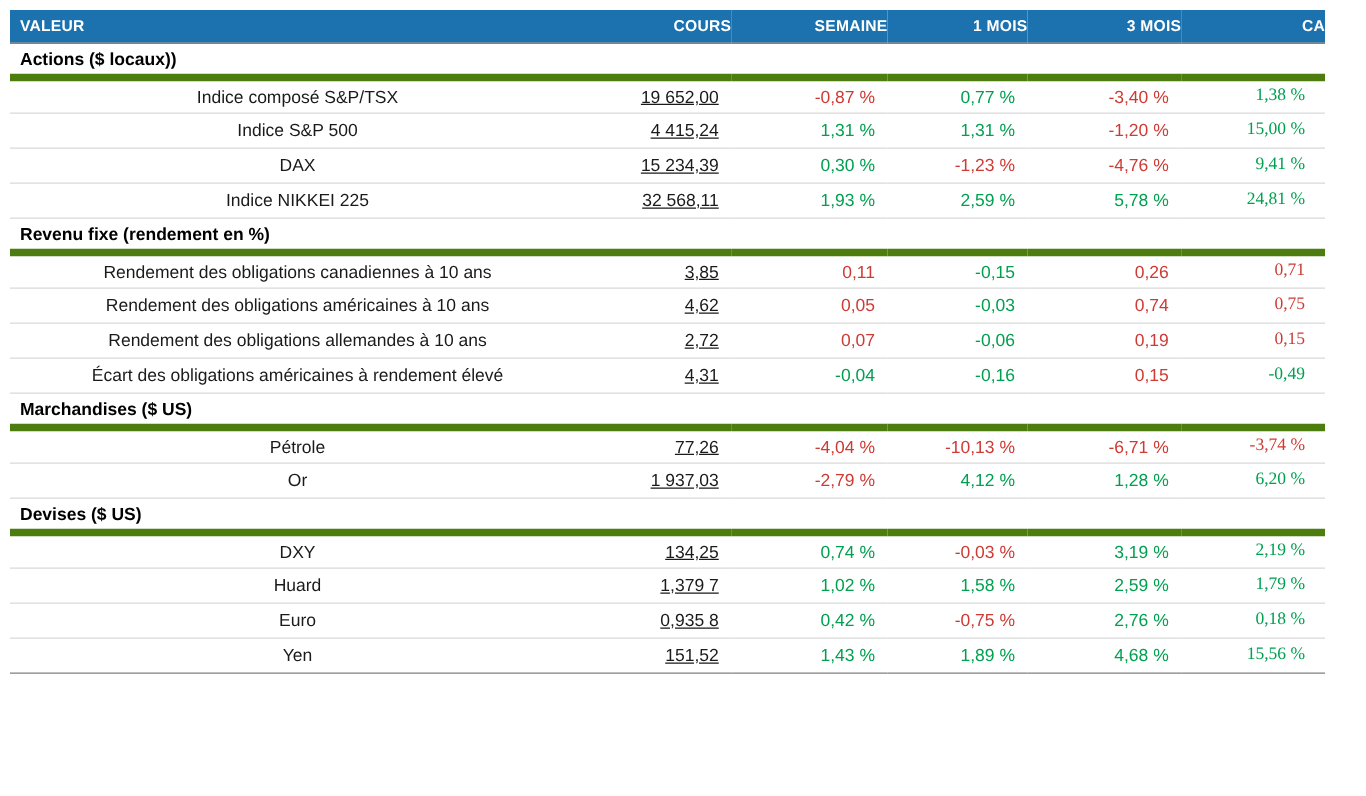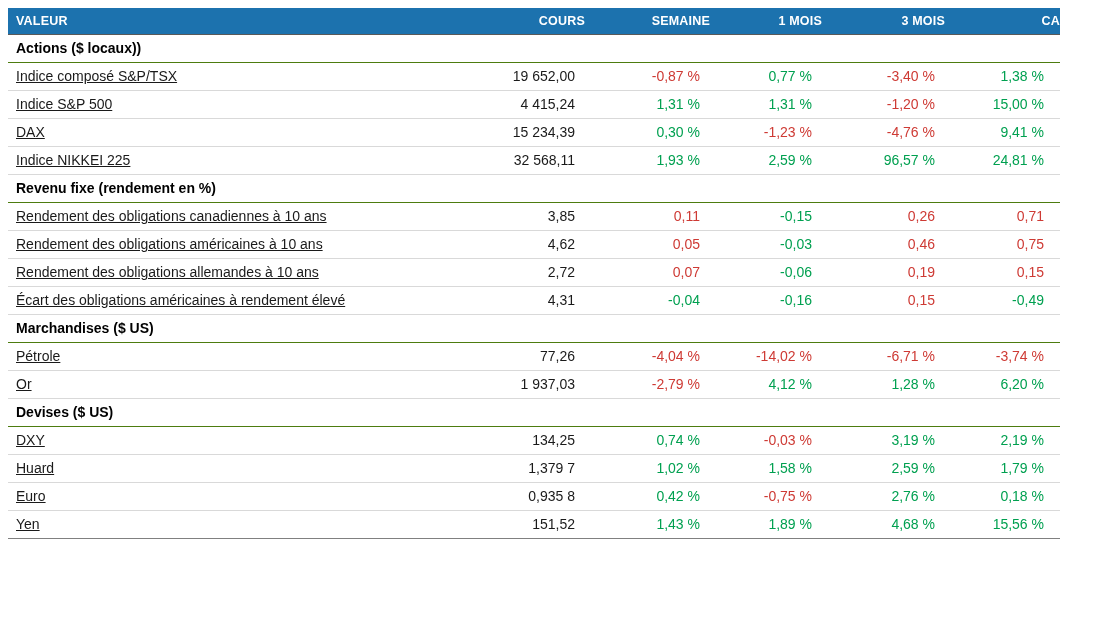--- a/index.html
+++ b/index.html
@@ -34,41 +34,41 @@
   tbody td {
     height: 28px;
     font-size: 14px;
     color: #1a1a1a;
     padding: 0;
     border-bottom: 1px solid #D9D9D9;
     white-space: nowrap;
     overflow: hidden;
   }
   td.cell-label {
-    text-align: left;
+    text-align: center;
     padding-left: 8px;
-    text-decoration: underline;
   }
   td.cell-num {
     text-align: right;
     padding-right: 10px;
   }
   tr.data-row td:last-child {
     padding-right: 16px;
-  }
-  td.cell-cours { color: #1a1a1a; }
+    font-family: Liberation Serif, serif;
+  }
+  td.cell-cours { color: #1a1a1a; text-decoration: underline; }
   td.pos { color: var(--pos, #00A050); }
   td.neg { color: var(--neg, #CE3A34); }
   tr.section-row td.section-title {
     font-weight: bold;
     color: #000000;
     padding-left: 8px;
     font-size: 14px;
     border-top: 1px solid #595959;
-    border-bottom: 1px solid #4d7c0f;
+    border-bottom: 6px solid #4d7c0f;
     background: #ffffff;
     margin-top: 12px;
   }
   tbody tr:last-child td {
     border-bottom: 1px solid #808080;
   }
 </style>
 </head>
 <body>
 
@@ -118,40 +118,40 @@
           <td class="cell-num pos">0,30 %</td>
           <td class="cell-num neg">-1,23 %</td>
           <td class="cell-num neg">-4,76 %</td>
           <td class="cell-num pos">9,41 %</td>
         </tr>
         <tr class="data-row">
           <td class="cell-label">Indice NIKKEI 225</td>
           <td class="cell-num cell-cours">32 568,11</td>
           <td class="cell-num pos">1,93 %</td>
           <td class="cell-num pos">2,59 %</td>
-          <td class="cell-num pos">96,57 %</td>
+          <td class="cell-num pos">5,78 %</td>
           <td class="cell-num pos">24,81 %</td>
         </tr>
         <tr class="section-row">
           <td colspan="6" class="section-title">Revenu fixe (rendement en %)</td>
         </tr>
         <tr class="data-row">
           <td class="cell-label">Rendement des obligations canadiennes à 10 ans</td>
           <td class="cell-num cell-cours">3,85</td>
           <td class="cell-num neg">0,11</td>
           <td class="cell-num pos">-0,15</td>
           <td class="cell-num neg">0,26</td>
           <td class="cell-num neg">0,71</td>
         </tr>
         <tr class="data-row">
           <td class="cell-label">Rendement des obligations américaines à 10 ans</td>
           <td class="cell-num cell-cours">4,62</td>
           <td class="cell-num neg">0,05</td>
           <td class="cell-num pos">-0,03</td>
-          <td class="cell-num neg">0,46</td>
+          <td class="cell-num neg">0,74</td>
           <td class="cell-num neg">0,75</td>
         </tr>
         <tr class="data-row">
           <td class="cell-label">Rendement des obligations allemandes à 10 ans</td>
           <td class="cell-num cell-cours">2,72</td>
           <td class="cell-num neg">0,07</td>
           <td class="cell-num pos">-0,06</td>
           <td class="cell-num neg">0,19</td>
           <td class="cell-num neg">0,15</td>
         </tr>
@@ -163,21 +163,21 @@
           <td class="cell-num neg">0,15</td>
           <td class="cell-num pos">-0,49</td>
         </tr>
         <tr class="section-row">
           <td colspan="6" class="section-title">Marchandises ($ US)</td>
         </tr>
         <tr class="data-row">
           <td class="cell-label">Pétrole</td>
           <td class="cell-num cell-cours">77,26</td>
           <td class="cell-num neg">-4,04 %</td>
-          <td class="cell-num neg">-14,02 %</td>
+          <td class="cell-num neg">-10,13 %</td>
           <td class="cell-num neg">-6,71 %</td>
           <td class="cell-num neg">-3,74 %</td>
         </tr>
         <tr class="data-row">
           <td class="cell-label">Or</td>
           <td class="cell-num cell-cours">1 937,03</td>
           <td class="cell-num neg">-2,79 %</td>
           <td class="cell-num pos">4,12 %</td>
           <td class="cell-num pos">1,28 %</td>
           <td class="cell-num pos">6,20 %</td>

